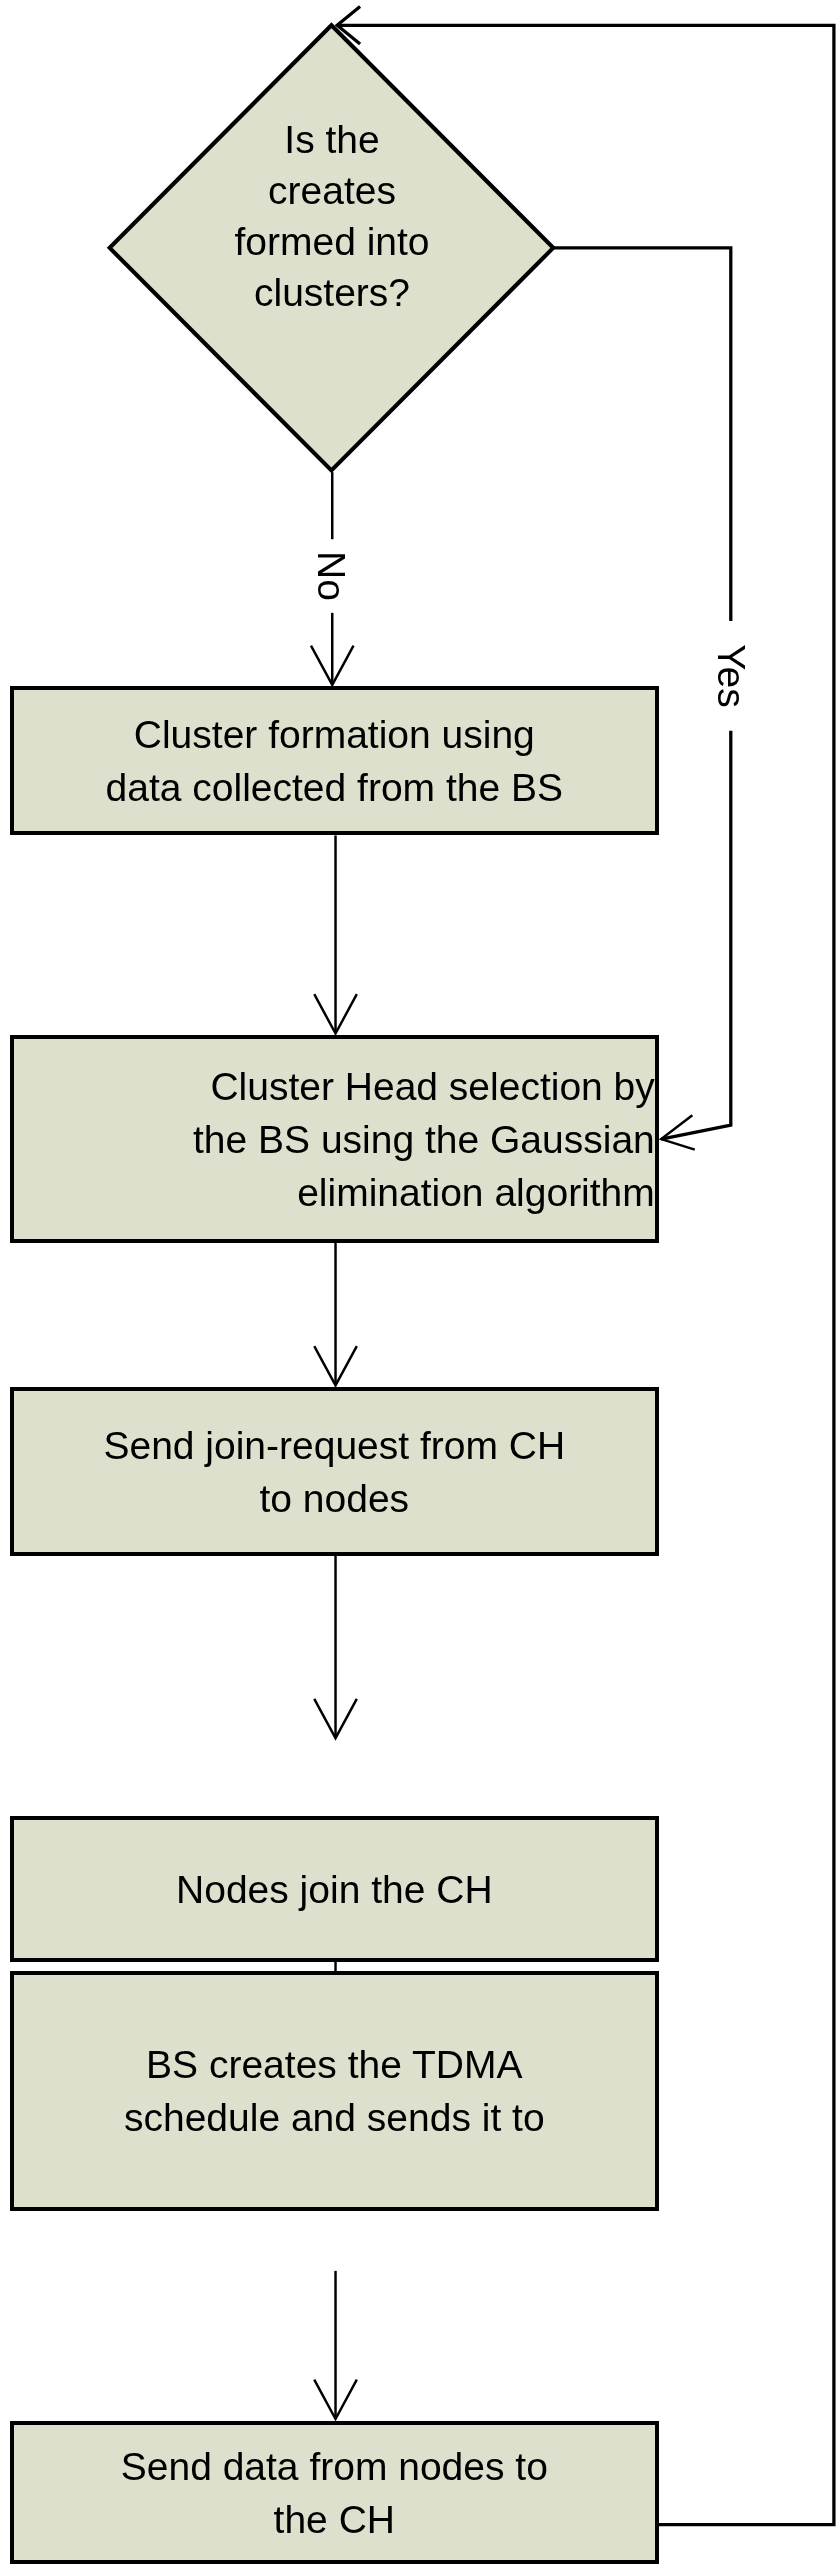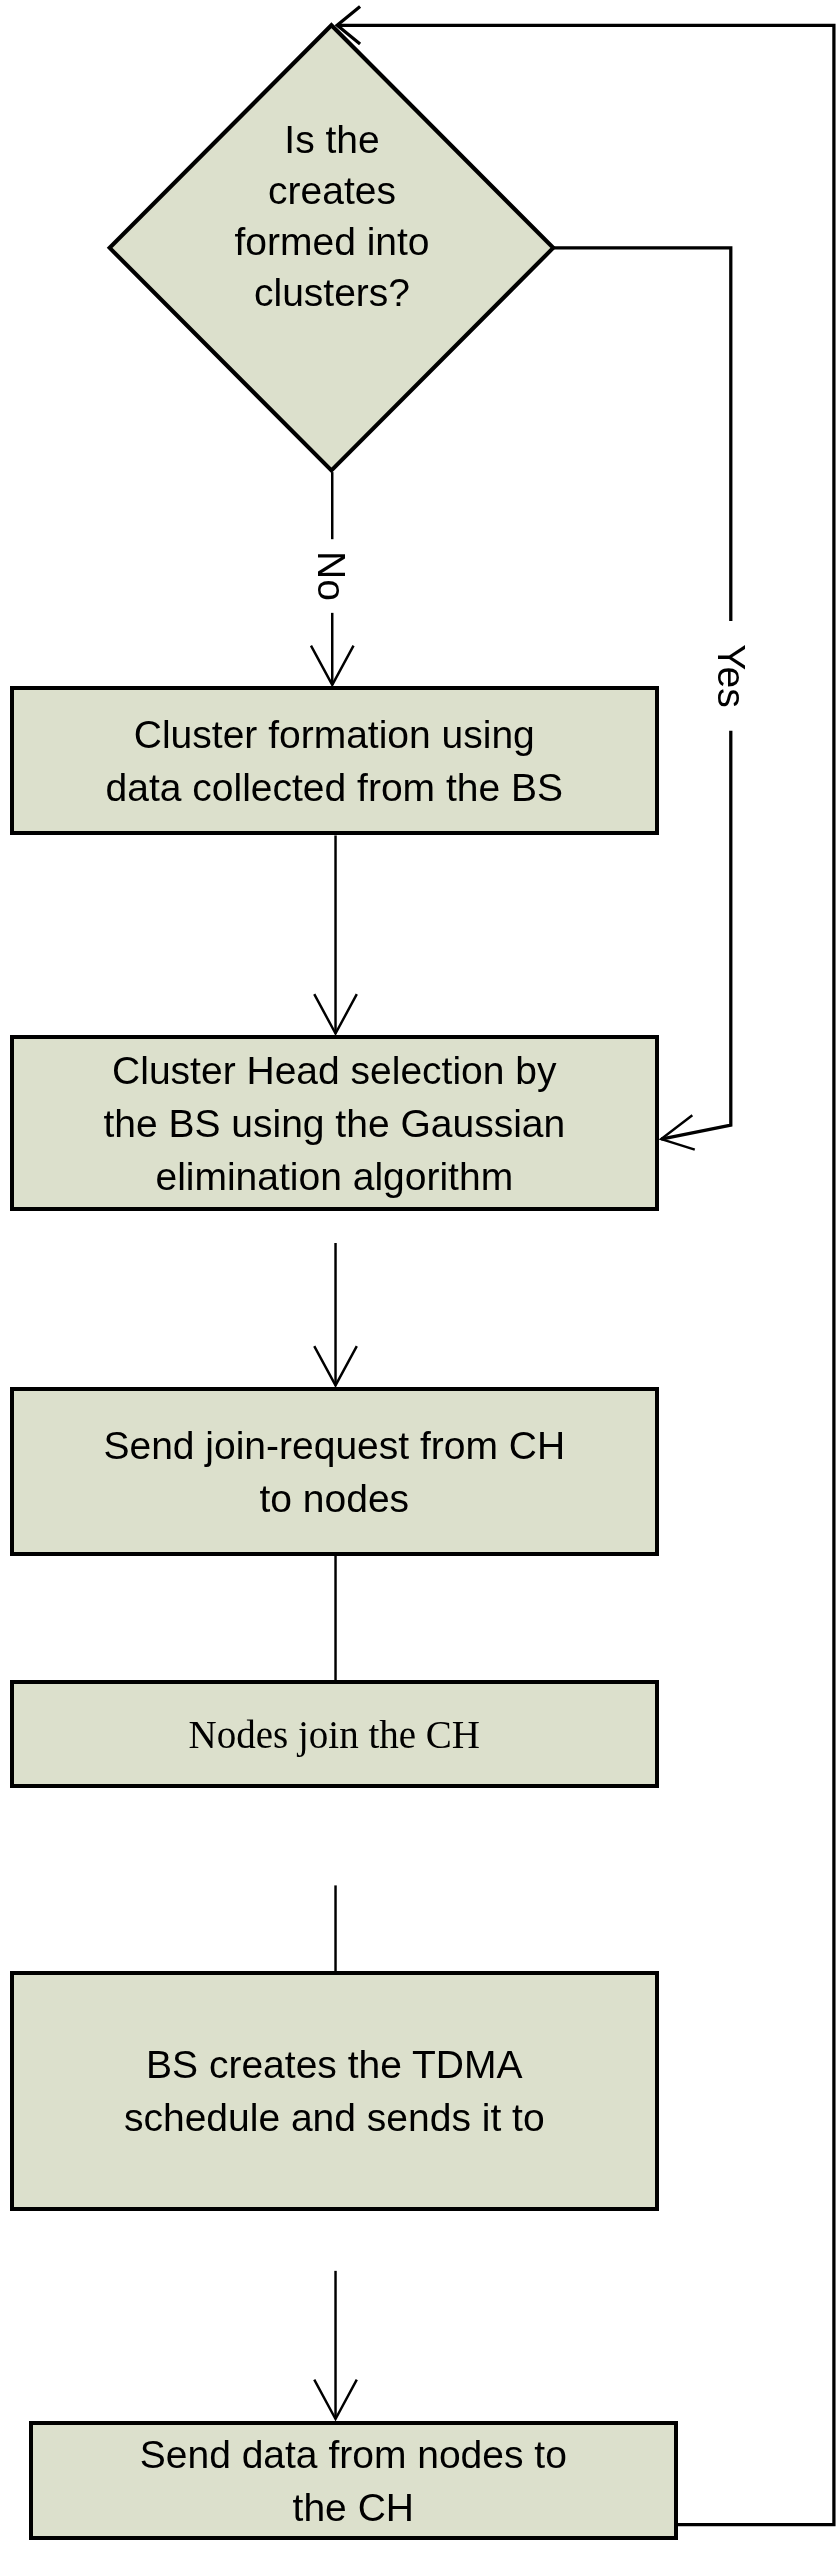--- a/index.html
+++ b/index.html
@@ -99,39 +99,39 @@
   </div>
 
   <div id="no-label" class="edge-label">No</div>
   <div id="yes-label" class="edge-label">Yes</div>
 
   <div class="flow-box" style="top:686px;height:149px;">
     <div class="box-line">Cluster formation using</div>
     <div class="box-line">data collected from the BS</div>
   </div>
 
-  <div class="flow-box" style="top:1035px;height:176px;">
+  <div class="flow-box" style="top:1035px;height:208px;align-items:flex-end;">
     <div class="box-line">Cluster Head selection by</div>
     <div class="box-line">the BS using the Gaussian</div>
     <div class="box-line">elimination algorithm</div>
   </div>
 
   <div class="flow-box" style="top:1387px;height:169px;">
     <div class="box-line">Send join-request from CH</div>
     <div class="box-line">to nodes</div>
   </div>
 
-  <div class="flow-box" style="top:1680px;height:108px;font-family:Liberation Serif, serif;">
+  <div class="flow-box" style="top:1816px;height:146px;">
     <div class="box-line">Nodes join the CH</div>
   </div>
 
   <div class="flow-box" style="top:1971px;height:240px;">
     <div class="box-line">BS creates the TDMA</div>
     <div class="box-line">schedule and sends it to</div>
   </div>
 
-  <div class="flow-box" style="top:2421px;height:119px;margin-left:19px;">
+  <div class="flow-box" style="top:2421px;height:143px;">
     <div class="box-line">Send data from nodes to</div>
     <div class="box-line">the CH</div>
   </div>
 
 </div>
 
 
 </body></html>

